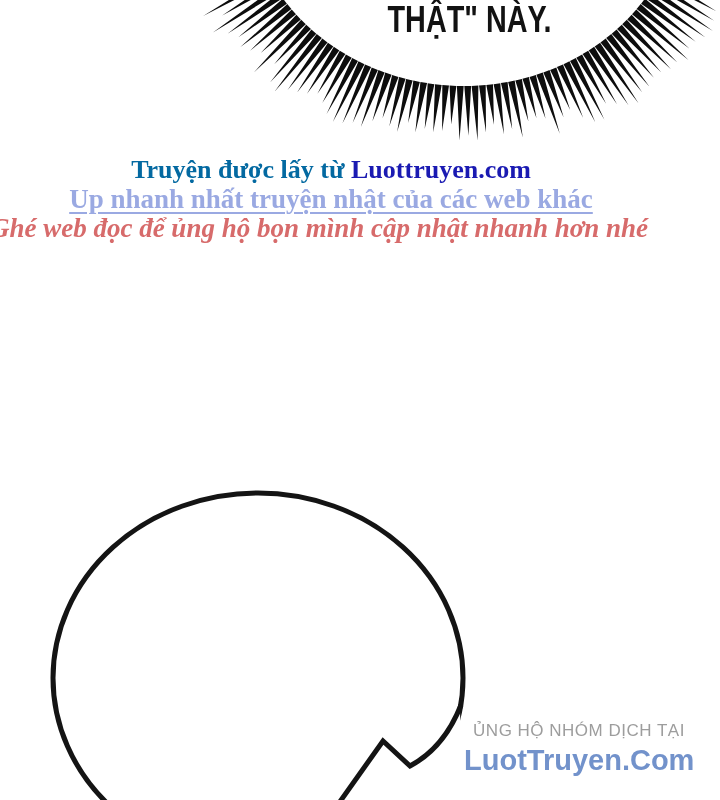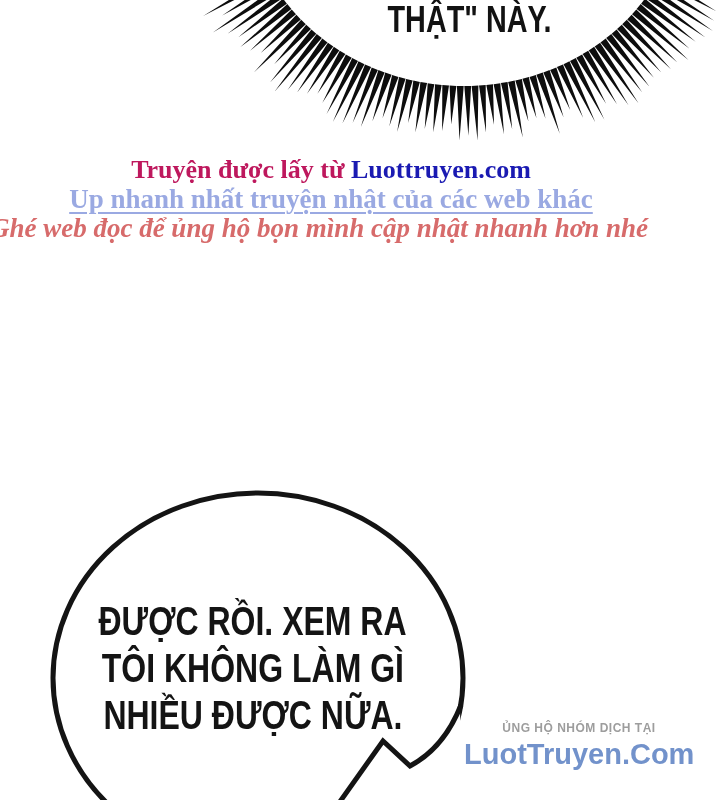--- a/index.html
+++ b/index.html
@@ -33,54 +33,49 @@
   
   #bubble-svg{left:0;top:480px;}
   .bubble-text{
     position:absolute;left:48px;top:598px;width:410px;text-align:center;
     font-weight:bold;font-size:40px;line-height:47px;color:#141414;white-space:nowrap;
   }
   
   .footer{
     position:absolute;right:26px;top:721px;width:230px;text-align:center;
   }
-  .footer-label{font-size:12px;font-weight:bold;letter-spacing:.5px;white-space:nowrap;}
+  .footer-label{font-size:17px;font-weight:normal;letter-spacing:.5px;white-space:nowrap;}
   .footer-site{font-size:29px;font-weight:bold;margin-top:3px;white-space:nowrap;}
 </style>
 </head>
 <body>
 
 <div class="page">
 
   <svg id="burst-svg" width="720" height="170" viewBox="0 0 720 170">
     <path id="spikes-path" fill="#0d0d0d" d="M677.3 -68.6L729.9 -51.0L675.6 -62.6ZM675.5 -62.1L747.6 -36.3L673.6 -56.2ZM673.5 -55.7L743.4 -27.7L671.4 -49.8ZM671.2 -49.3L728.5 -23.3L668.9 -43.4ZM668.7 -43.0L723.6 -15.6L666.2 -37.2ZM666.0 -36.7L731.6 -1.8L663.3 -31.0ZM663.0 -30.6L712.0 -1.4L660.1 -25.0ZM659.9 -24.5L716.4 11.3L656.7 -19.0ZM656.5 -18.6L714.2 20.8L653.1 -13.2ZM652.8 -12.7L712.9 31.1L649.3 -7.4ZM649.0 -7.0L705.4 37.4L645.3 -1.8ZM645.0 -1.4L695.7 41.8L641.1 3.7ZM640.7 4.1L689.6 48.8L636.6 9.1ZM636.3 9.5L688.7 60.3L632.0 14.3ZM631.6 14.7L677.4 62.6L627.2 19.4ZM626.8 19.8L671.2 69.5L622.2 24.3ZM621.8 24.7L661.3 72.4L617.0 29.1ZM616.6 29.4L653.9 77.8L611.7 33.7ZM611.3 34.0L649.5 86.8L606.2 38.1ZM605.7 38.5L642.3 92.6L600.5 42.4ZM600.1 42.7L638.7 103.5L594.7 46.5ZM594.2 46.8L628.5 105.3L588.7 50.4ZM588.2 50.7L617.1 104.6L582.6 54.1ZM582.1 54.4L606.1 103.7L576.3 57.7ZM575.8 58.0L604.4 119.7L570.0 61.0ZM569.5 61.3L595.4 122.6L563.5 64.2ZM563.0 64.4L583.2 118.1L556.9 67.1ZM556.3 67.4L570.2 110.1L550.1 69.9ZM549.6 70.1L563.7 117.5L543.3 72.4ZM542.8 72.6L559.8 133.7L536.4 74.7ZM535.9 74.9L545.6 118.8L529.5 76.9ZM528.9 77.0L536.5 118.3L522.4 78.8ZM521.9 78.9L528.4 121.4L515.3 80.4ZM514.7 80.6L522.8 137.6L508.1 81.9ZM507.6 82.0L512.2 129.3L500.9 83.1ZM500.3 83.2L504.0 134.2L493.6 84.2ZM493.0 84.2L494.0 124.7L486.3 85.0ZM485.7 85.0L486.0 132.4L479.0 85.5ZM478.4 85.6L477.6 140.7L471.6 85.9ZM471.1 85.9L468.4 135.8L464.3 86.0ZM463.7 86.0L459.5 140.5L456.9 85.9ZM456.4 85.9L451.2 124.6L449.6 85.6ZM449.0 85.5L442.1 130.9L442.3 85.0ZM441.7 85.0L433.2 132.2L435.0 84.2ZM434.4 84.2L424.7 129.1L427.7 83.2ZM427.1 83.1L415.3 132.4L420.4 82.0ZM419.9 81.9L408.1 123.1L413.3 80.6ZM412.7 80.4L397.1 132.0L406.1 78.9ZM405.6 78.8L389.3 126.6L399.1 77.0ZM398.5 76.9L382.5 118.3L392.1 74.9ZM391.6 74.7L372.3 121.5L385.2 72.6ZM384.7 72.4L360.8 127.1L378.4 70.1ZM377.9 69.9L352.6 122.9L371.7 67.4ZM371.1 67.1L342.3 123.8L365.0 64.4ZM364.5 64.2L332.8 122.1L358.5 61.3ZM358.0 61.0L326.6 113.9L352.2 58.0ZM351.7 57.7L322.3 102.9L345.9 54.4ZM345.4 54.1L317.4 93.8L339.8 50.7ZM339.3 50.4L307.0 93.8L333.8 46.8ZM333.3 46.5L297.1 92.5L327.9 42.7ZM327.5 42.4L287.6 90.0L322.3 38.5ZM321.8 38.1L274.5 91.7L316.7 34.0ZM316.3 33.7L270.0 82.5L311.4 29.4ZM311.0 29.1L274.2 64.3L306.2 24.7ZM305.8 24.3L254.1 72.2L301.2 19.8ZM300.8 19.4L260.7 53.0L296.4 14.7ZM296.0 14.3L250.1 50.7L291.7 9.5ZM291.4 9.1L240.4 47.1L287.3 4.1ZM286.9 3.7L238.3 37.2L283.0 -1.4ZM282.7 -1.8L227.6 33.8L279.0 -7.0ZM278.7 -7.4L212.9 32.6L275.2 -12.7ZM274.9 -13.2L222.2 15.6L271.5 -18.6ZM271.3 -19.0L203.1 16.1L268.1 -24.5ZM267.9 -25.0L214.9 -0.8L265.0 -30.6ZM264.7 -31.0L195.9 -1.5L262.0 -36.7ZM261.8 -37.2L195.4 -11.7L259.3 -43.0ZM259.1 -43.4L206.1 -25.9L256.8 -49.3ZM256.6 -49.8L200.6 -33.3L254.5 -55.7ZM254.4 -56.2L198.1 -41.8L252.5 -62.1ZM252.4 -62.6L182.3 -46.7L250.7 -68.6Z"></path>
   </svg>
 
   <div class="burst-text">
     <span class="squeeze">THẬT" NÀY.</span>
   </div>
 
   <div class="credits">
     <div class="credit-line1">
-      <span style="color: #be185d; margin-top: 33px;">Truyện được lấy từ </span><span style="color: rgb(26, 26, 178);">Luottruyen.com</span>
+      <span style="color: #0369a1; margin-top: 33px;">Truyện được lấy từ </span><span style="color: rgb(26, 26, 178);">Luottruyen.com</span>
     </div>
     <div class="credit-line2" style="color: rgb(154, 169, 226);">Up nhanh nhất truyện nhật của các web khác</div>
     <div class="credit-line3" style="color: rgb(215, 107, 107);">Ghé web đọc để ủng hộ bọn mình cập nhật nhanh hơn nhé</div>
   </div>
 
   <svg id="bubble-svg" width="500" height="320" viewBox="0 0 500 320">
     <ellipse cx="258" cy="198" rx="205" ry="185" fill="#ffffff" stroke="#141414" stroke-width="5"></ellipse>
     <path d="M460,230 Q444,268 410,286 L383,261 L341,322 L462,322 Z" fill="#ffffff" stroke="none"></path>
     <path d="M461,225 Q444,268 410,286 L383,261 L339,323" fill="none" stroke="#141414" stroke-width="5" stroke-linejoin="miter"></path>
   </svg>
 
-  <div class="bubble-text">
-    <div><span class="squeeze">ĐƯỢC RỒI. XEM RA</span></div>
-    <div><span class="squeeze">TÔI KHÔNG LÀM GÌ</span></div>
-    <div><span class="squeeze">NHIỀU ĐƯỢC NỮA.</span></div>
-  </div>
 
   <div class="footer">
     <div class="footer-label" style="color: rgb(157, 157, 157);">ỦNG HỘ NHÓM DỊCH TẠI</div>
     <div class="footer-site" style="color: rgb(114, 146, 203);">LuotTruyen.Com</div>
   </div>
 
 </div>
 
 </body></html>

